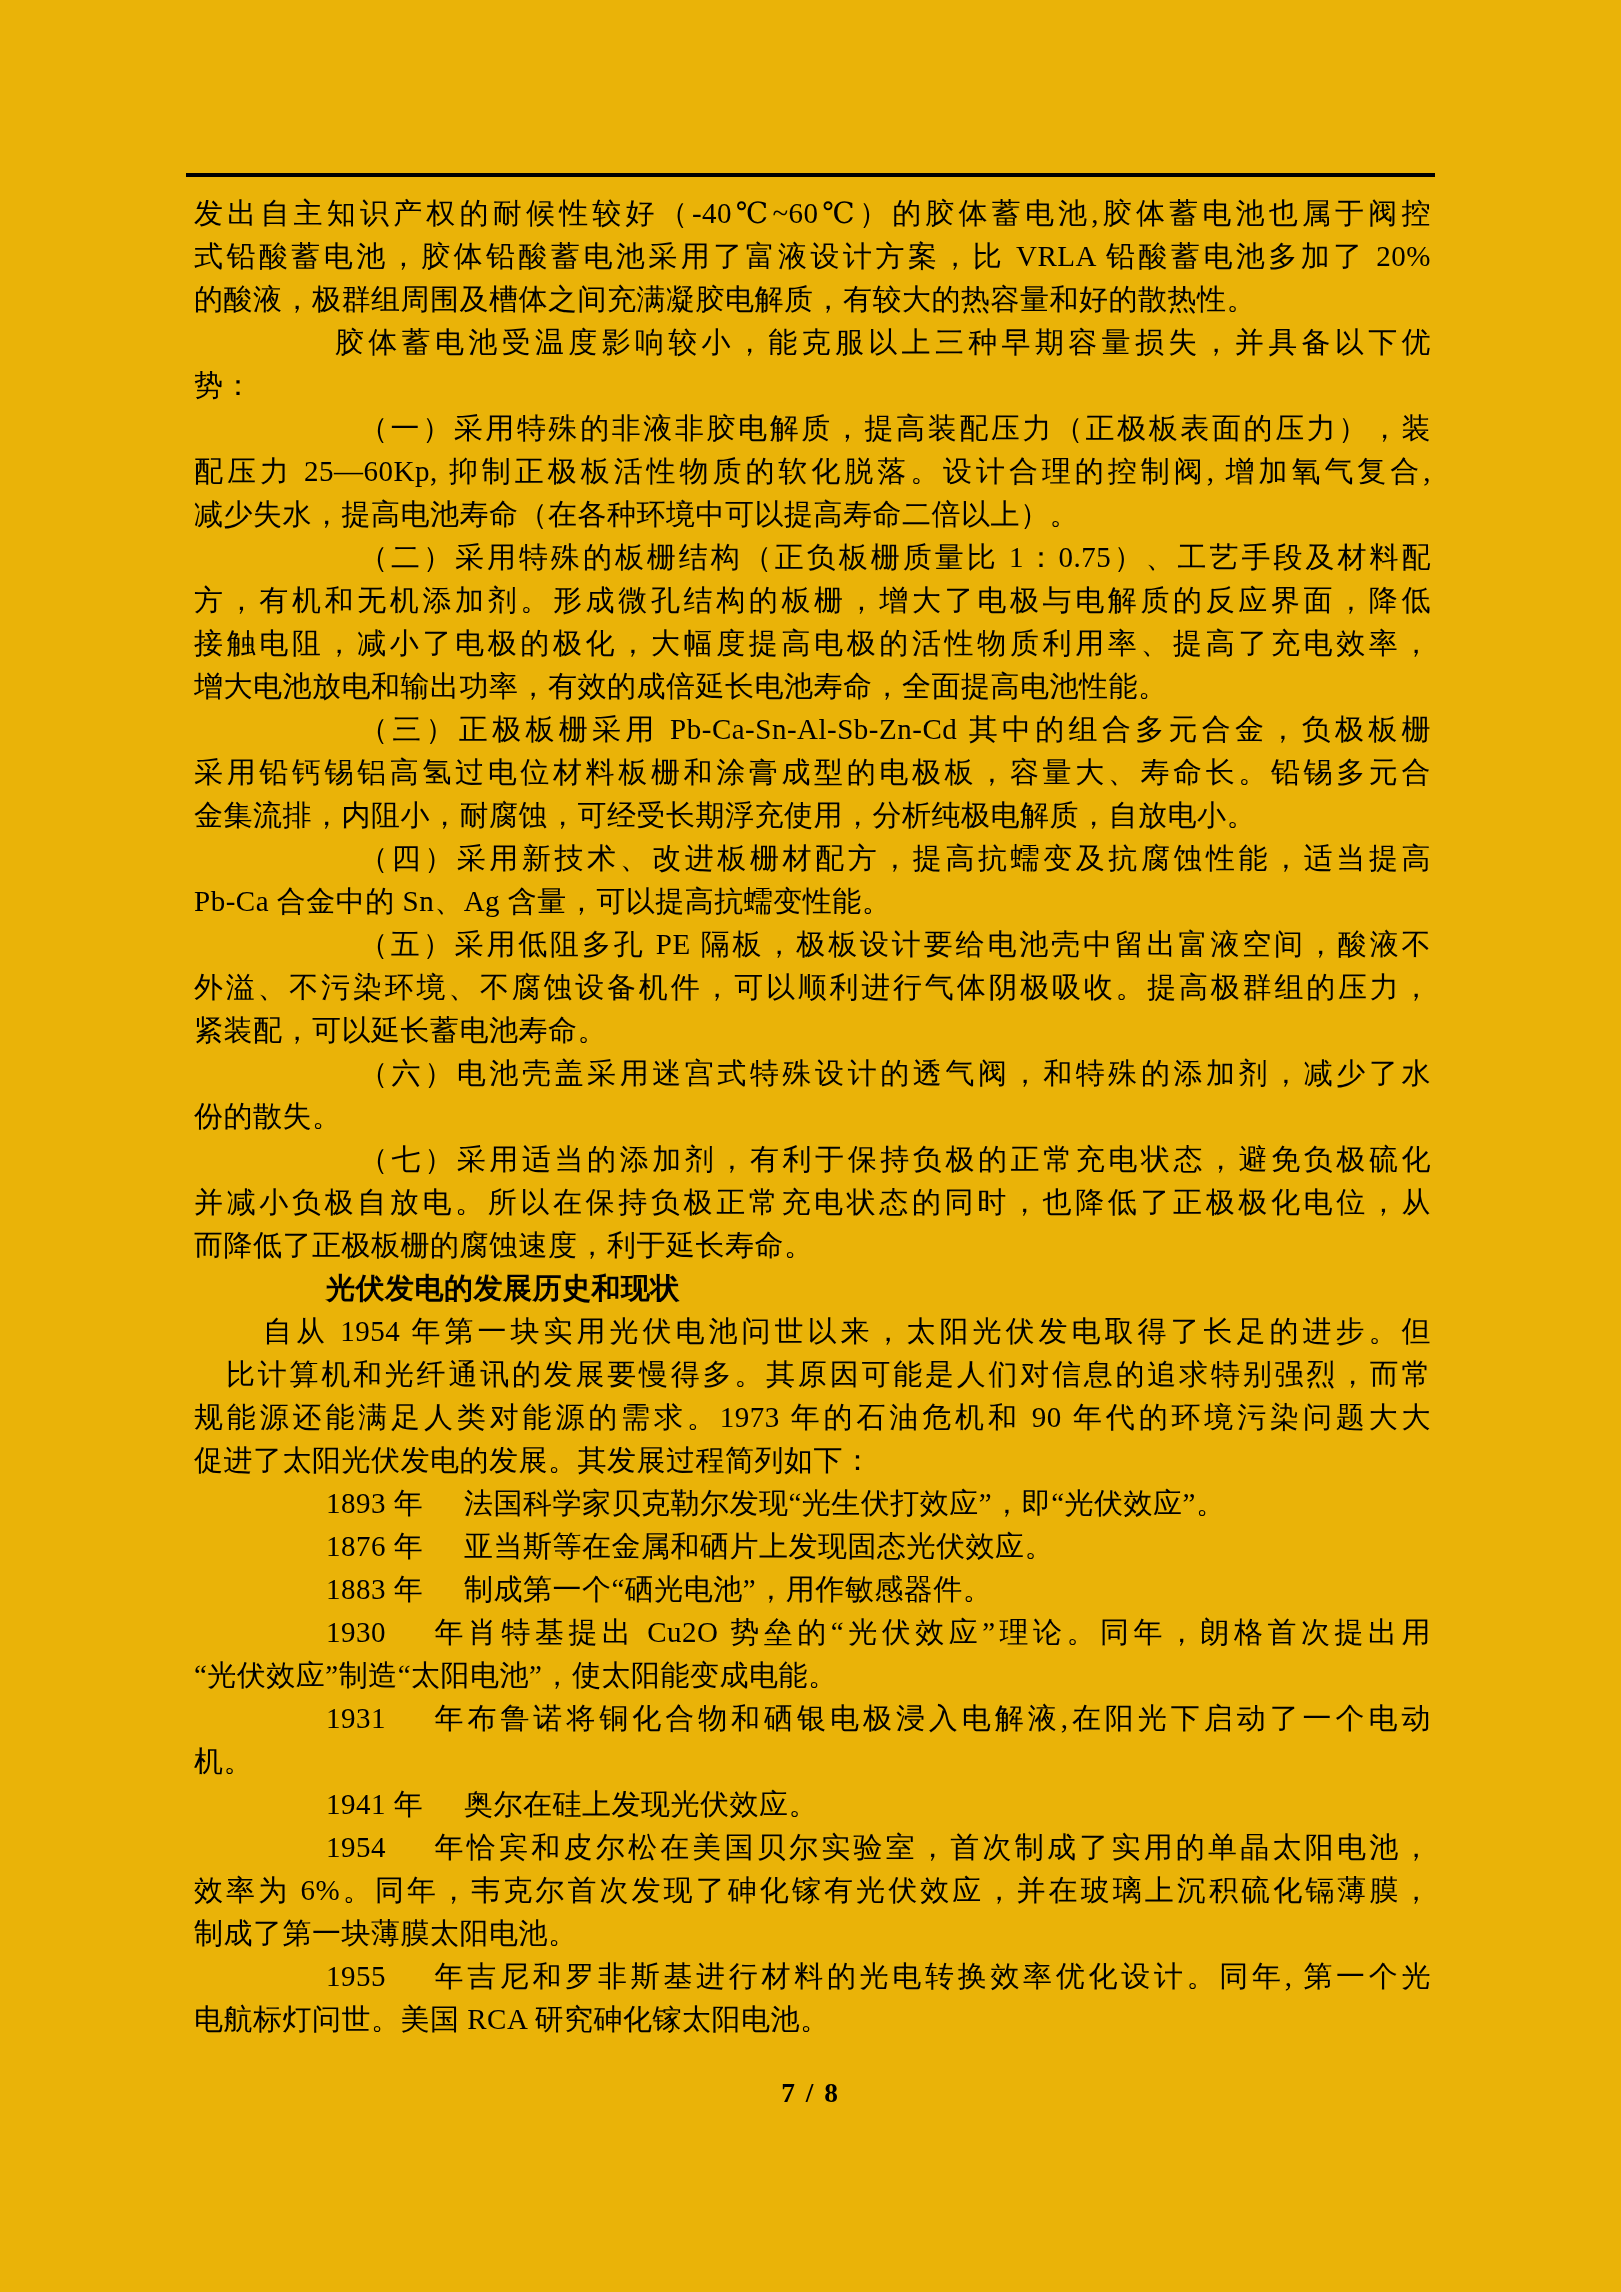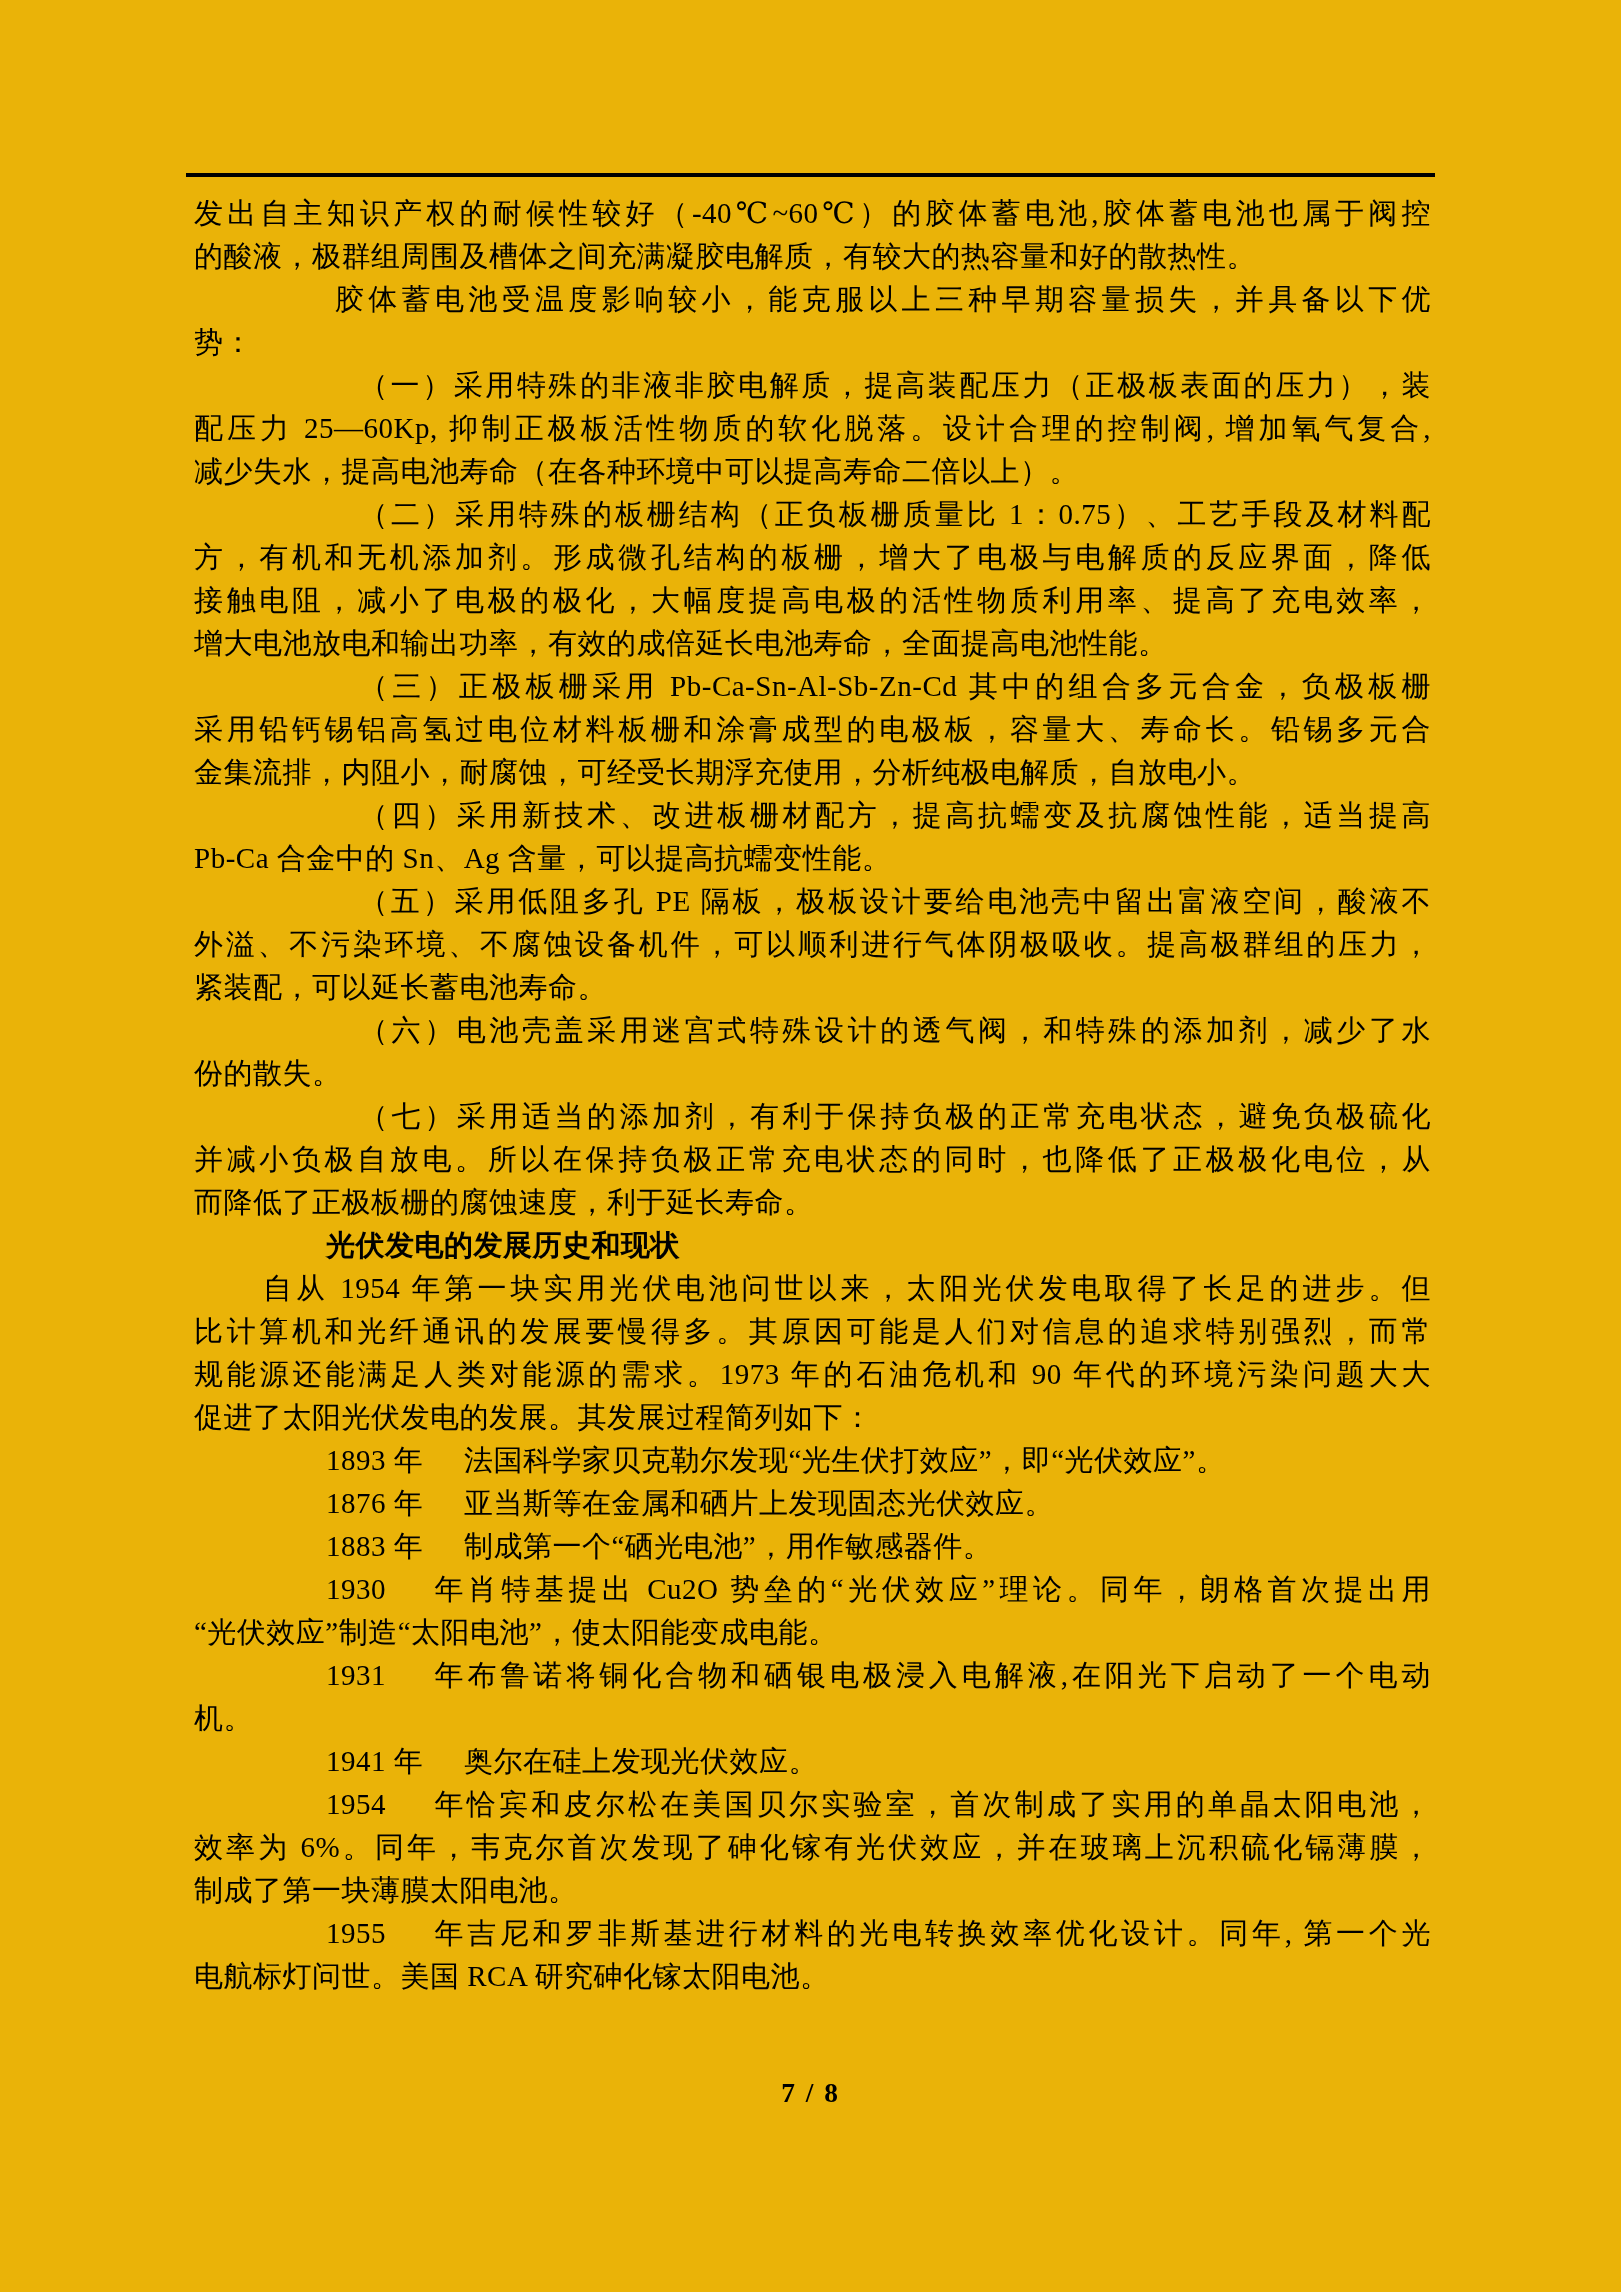--- a/index.html
+++ b/index.html
@@ -61,20 +61,21 @@
     letter-spacing: 2px;
   }
 </style>
 </head>
 <body>
 
 <div class="page">
   <div class="header-rule"></div>
   <div class="content">
       <div class="line justify" style="text-indent: 0px;">发出自主知识产权的耐候性较好（-40℃~60℃）的胶体蓄电池,胶体蓄电池也属于阀控</div>
+      <div class="line justify" style="text-indent: 0px;">式铅酸蓄电池，胶体铅酸蓄电池采用了富液设计方案，比 VRLA 铅酸蓄电池多加了 20%</div>
       <div class="line" style="text-indent: 0px;">的酸液，极群组周围及槽体之间充满凝胶电解质，有较大的热容量和好的散热性。</div>
       <div class="line justify" style="text-indent: 141px;">胶体蓄电池受温度影响较小，能克服以上三种早期容量损失，并具备以下优</div>
       <div class="line" style="text-indent: 0px;">势：</div>
       <div class="line justify" style="text-indent: 165px;">（一）采用特殊的非液非胶电解质，提高装配压力（正极板表面的压力），装</div>
       <div class="line justify" style="text-indent: 0px;">配压力 25—60Kp, 抑制正极板活性物质的软化脱落。设计合理的控制阀, 增加氧气复合,</div>
       <div class="line" style="text-indent: 0px;">减少失水，提高电池寿命（在各种环境中可以提高寿命二倍以上）。</div>
       <div class="line justify" style="text-indent: 165px;">（二）采用特殊的板栅结构（正负板栅质量比 1：0.75）、工艺手段及材料配</div>
       <div class="line justify" style="text-indent: 0px;">方，有机和无机添加剂。形成微孔结构的板栅，增大了电极与电解质的反应界面，降低</div>
       <div class="line justify" style="text-indent: 0px;">接触电阻，减小了电极的极化，大幅度提高电极的活性物质利用率、提高了充电效率，</div>
       <div class="line" style="text-indent: 0px;">增大电池放电和输出功率，有效的成倍延长电池寿命，全面提高电池性能。</div>
@@ -86,21 +87,21 @@
       <div class="line justify" style="text-indent: 165px;">（五）采用低阻多孔 PE 隔板，极板设计要给电池壳中留出富液空间，酸液不</div>
       <div class="line justify" style="text-indent: 0px;">外溢、不污染环境、不腐蚀设备机件，可以顺利进行气体阴极吸收。提高极群组的压力，</div>
       <div class="line" style="text-indent: 0px;">紧装配，可以延长蓄电池寿命。</div>
       <div class="line justify" style="text-indent: 165px;">（六）电池壳盖采用迷宫式特殊设计的透气阀，和特殊的添加剂，减少了水</div>
       <div class="line" style="text-indent: 0px;">份的散失。</div>
       <div class="line justify" style="text-indent: 165px;">（七）采用适当的添加剂，有利于保持负极的正常充电状态，避免负极硫化</div>
       <div class="line justify" style="text-indent: 0px;">并减小负极自放电。所以在保持负极正常充电状态的同时，也降低了正极极化电位，从</div>
       <div class="line" style="text-indent: 0px;">而降低了正极板栅的腐蚀速度，利于延长寿命。</div>
       <div class="line bold" style="text-indent: 132px;">光伏发电的发展历史和现状</div>
       <div class="line justify" style="text-indent: 69px;">自从 1954 年第一块实用光伏电池问世以来，太阳光伏发电取得了长足的进步。但</div>
-      <div class="line justify" style="text-indent: 0px;">比计算机和光纤通讯的发展要慢得多。其原因可能是人们对信息的追求特别强烈，而常</div>
+      <div class="line justify" style="text-indent: 0px; margin-left: 32px;">比计算机和光纤通讯的发展要慢得多。其原因可能是人们对信息的追求特别强烈，而常</div>
       <div class="line justify" style="text-indent: 0px;">规能源还能满足人类对能源的需求。1973 年的石油危机和 90 年代的环境污染问题大大</div>
       <div class="line" style="text-indent: 0px;">促进了太阳光伏发电的发展。其发展过程简列如下：</div>
       <div class="line" style="text-indent: 66px;"><span class="year">1893 年</span><span>法国科学家贝克勒尔发现“光生伏打效应”，即“光伏效应”。</span></div>
       <div class="line" style="text-indent: 66px;"><span class="year">1876 年</span><span>亚当斯等在金属和硒片上发现固态光伏效应。</span></div>
       <div class="line" style="text-indent: 66px;"><span class="year">1883 年</span><span>制成第一个“硒光电池”，用作敏感器件。</span></div>
       <div class="line justify" style="text-indent: 66px;"><span class="year">1930 年</span><span>肖特基提出 Cu2O 势垒的“光伏效应”理论。同年，朗格首次提出用</span></div>
       <div class="line" style="text-indent: 0px;">“光伏效应”制造“太阳电池”，使太阳能变成电能。</div>
       <div class="line justify" style="text-indent: 66px;"><span class="year">1931 年</span><span>布鲁诺将铜化合物和硒银电极浸入电解液,在阳光下启动了一个电动</span></div>
       <div class="line" style="text-indent: 0px;">机。</div>
       <div class="line" style="text-indent: 66px;"><span class="year">1941 年</span><span>奥尔在硅上发现光伏效应。</span></div>

